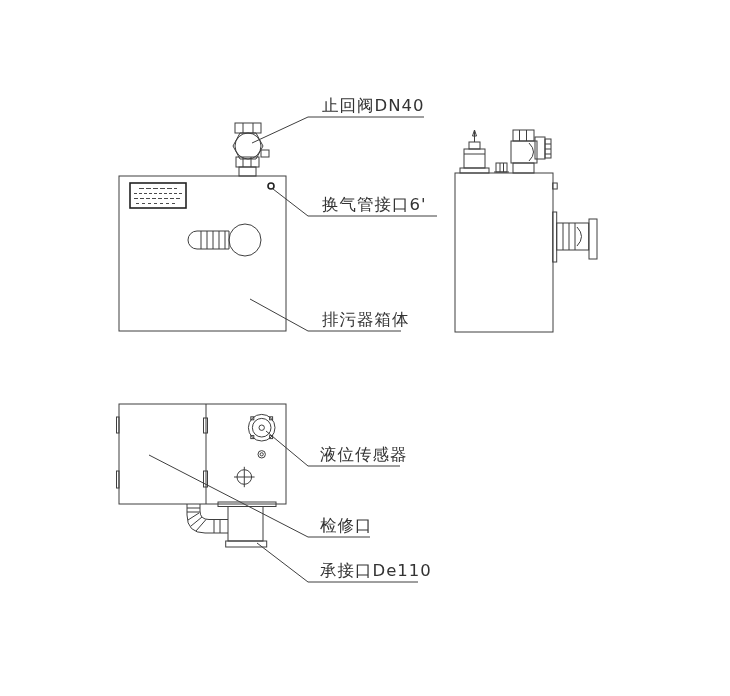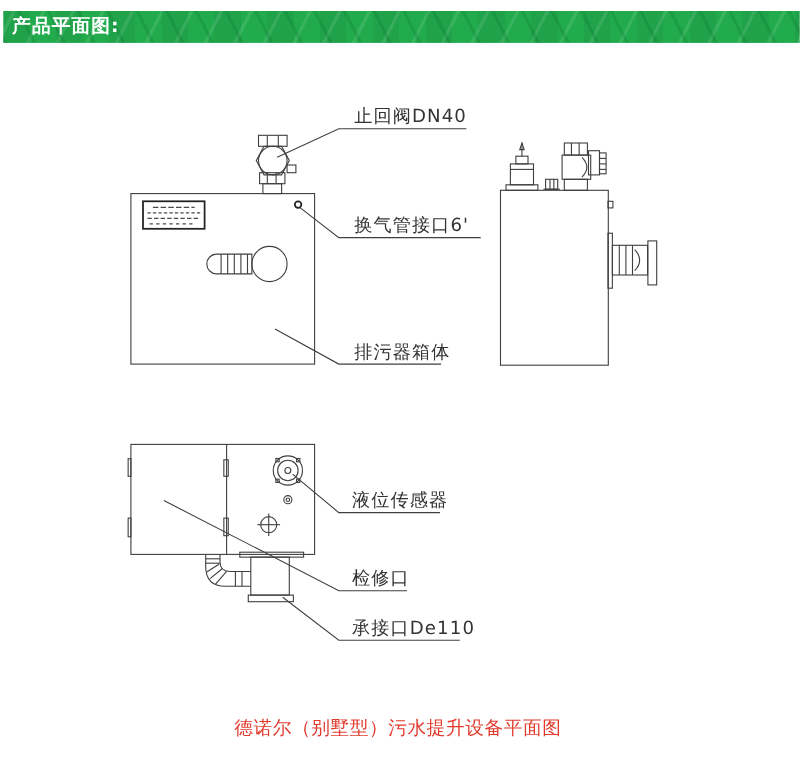--- a/index.html
+++ b/index.html
@@ -24,23 +24,20 @@
     font-family:"DejaVu Sans", sans-serif;}
   
   .caption{position:absolute;left:213px;top:650px;white-space:nowrap;
     color:#e23b2e;font-size:17px;font-weight:500;letter-spacing:0.5px;}
 </style>
 </head>
 <body>
 
 <div id="page">
 
-  <div class="header-bar">
-    <span class="header-title">产品平面图:</span>
-  </div>
 
   <svg width="730" height="640" viewBox="0 0 730 640">
 
     <g>
       <rect class="ln" x="119" y="176" width="167" height="155"></rect>
 
       <g>
         <rect class="ln" x="235" y="123" width="26" height="10"></rect>
         <line class="ln" x1="243" y1="123" x2="243" y2="133"></line>
         <line class="ln" x1="253" y1="123" x2="253" y2="133"></line>
@@ -189,15 +186,14 @@
         <polyline class="ln" points="149,455 308,537 370,537"></polyline>
         <text class="callout-text" x="320" y="531">检修口</text>
       </g>
       <g>
         <polyline class="ln" points="257,543 308,582 418,582"></polyline>
         <text class="callout-text" x="320" y="576">承接口De110</text>
       </g>
     </g>
   </svg>
 
-  <div class="caption">德诺尔（别墅型）污水提升设备平面图</div>
 
 </div>
 
 </body></html>

